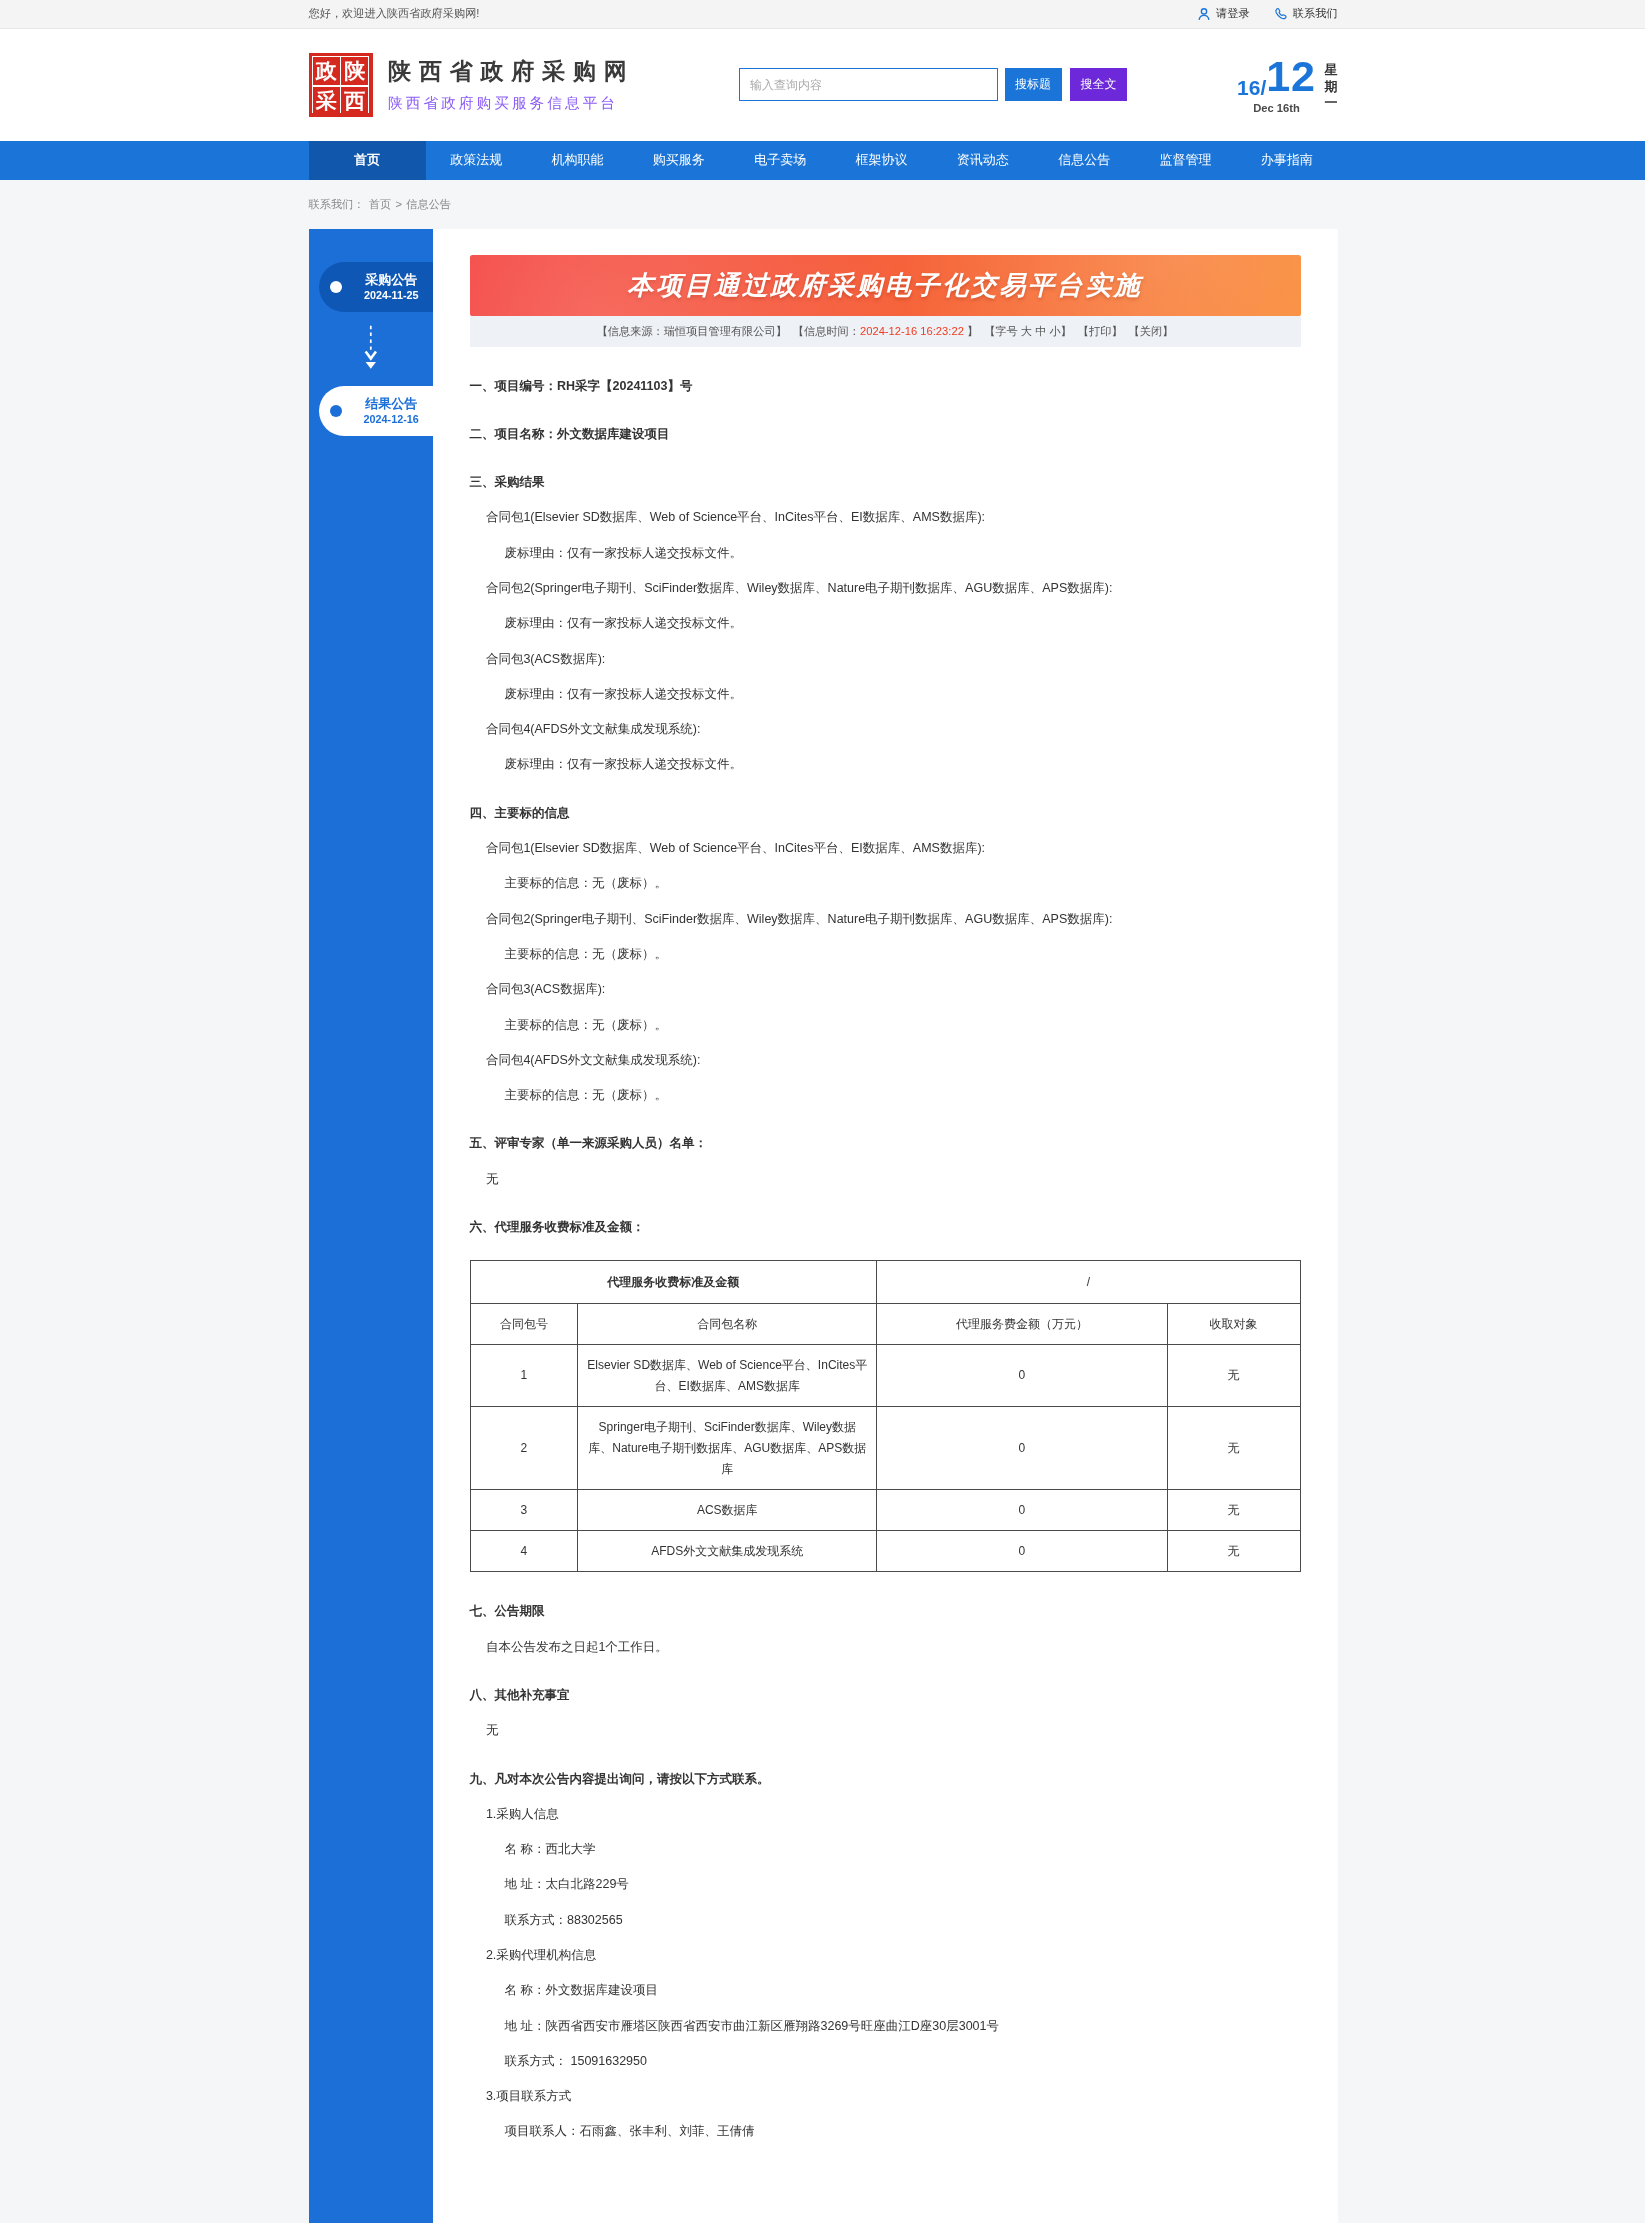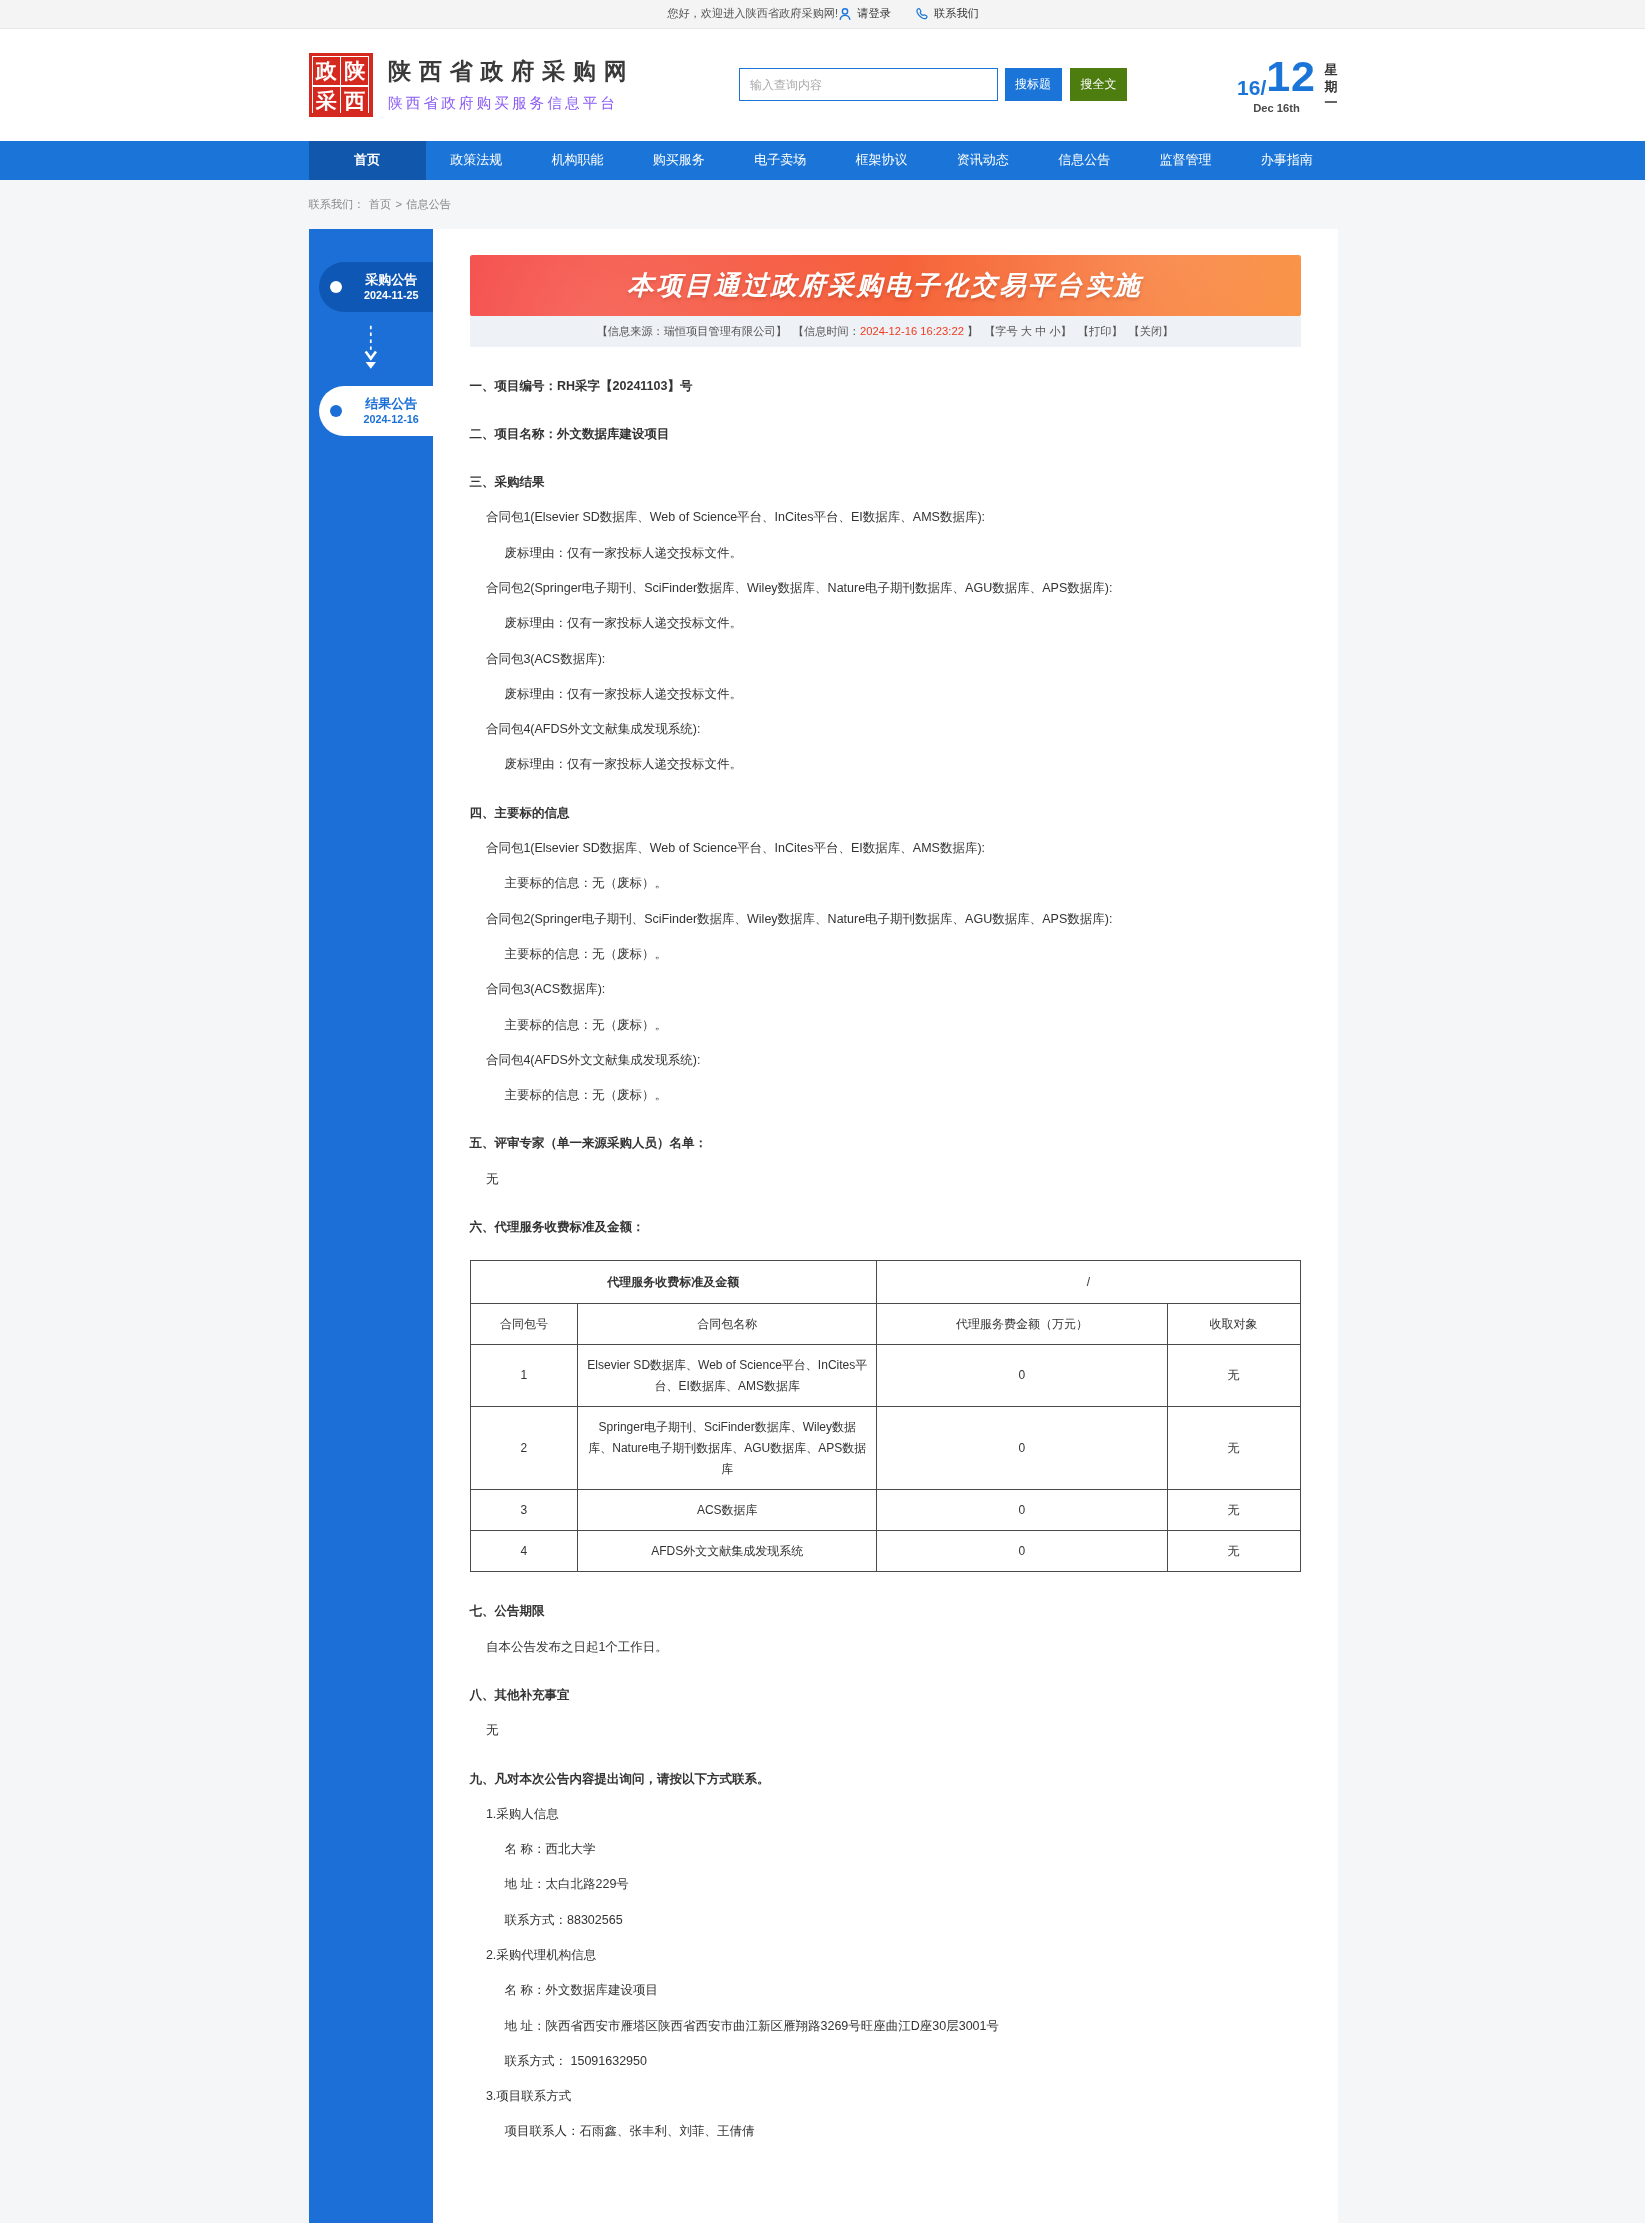--- a/index.html
+++ b/index.html
@@ -7,42 +7,42 @@
   body {
     width:1646px;
     font-family:"Liberation Sans","DejaVu Sans",sans-serif;
     background:#f5f6f7;
     color:#333;
   }
   .container { width:1029px; margin:0 auto; }
 
   
   .topbar { background:#f4f4f4; border-bottom:0.9px solid #e7e7e7; height:28.5px; font-size:11.2px; color:#555; }
-  .topbar-inner { display:flex; justify-content:center; align-items:center; height:100%; }
+  .topbar-inner { display:flex; justify-content:space-between; align-items:center; height:100%; }
   .topbar-right { display:flex; align-items:center; gap:24px; color:#333; }
   .tb-link { display:flex; align-items:center; gap:5.2px; cursor:pointer; }
   .tb-link svg { display:block; }
 
   
   .header { background:#fff; height:112px; }
   .header-inner { display:flex; align-items:center; height:100%; }
   .logo-box { background:#d5281e; padding:3.5px; width:64px; height:64px; flex:0 0 auto; }
   .logo-grid { border:1.7px solid #fff; width:100%; height:100%; display:grid;
     grid-template-columns:1fr 1fr; grid-template-rows:1fr 1fr; gap:1.7px; background:#fff; }
   .logo-grid span { background:#d5281e; color:#fff; font-weight:bold; font-size:21px;
     display:flex; align-items:center; justify-content:center; font-family:"Liberation Serif","DejaVu Serif",serif; }
   .site-names { margin-left:15.6px; }
   .site-title { font-size:23px; font-weight:bold; color:#3a3a3a; letter-spacing:7.8px; }
   .site-subtitle { font-size:14.7px; color:#8b5cf6; letter-spacing:3px; margin-top:7.8px; }
   .search-row { display:flex; align-items:center; margin-left:104px; }
   .search-input { width:259px; height:33px; border:1.7px solid #1b75d8; padding:0 10.4px; font-size:12px; color:#333; outline:none; }
   .search-input::placeholder { color:#a9a9a9; }
   .search-btn { height:33px; width:57px; border:0; color:#fff; font-size:12px; cursor:pointer;font-family:Liberation Serif, serif; }
   .btn-title { background:#1b75d8; margin-left:7px; }
-  .btn-full  { background:#4d7c0f; margin-left:8.6px; }
+  .btn-full  { background:#6d28d9; margin-left:8.6px; }
   .date-block { margin-left:auto; display:flex; align-items:flex-start; gap:8.6px; }
   .date-nums { color:#1b75d8; font-weight:bold; display:flex; align-items:flex-end; line-height:1; }
   .d-day { font-size:21px; margin-top:12px; }
   .d-month { font-size:43px; letter-spacing:0.9px; }
   .date-en { font-size:11.2px; color:#4a4a4a; font-weight:bold; text-align:center; margin-top:3.5px; }
   .date-week { display:flex; flex-direction:column; font-size:13px; font-weight:bold; color:#333; line-height:16.4px; margin-top:7px; }
 
   
   .nav { background:#1b75d8; height:39px; }
   .nav-inner { display:flex; height:100%; }

